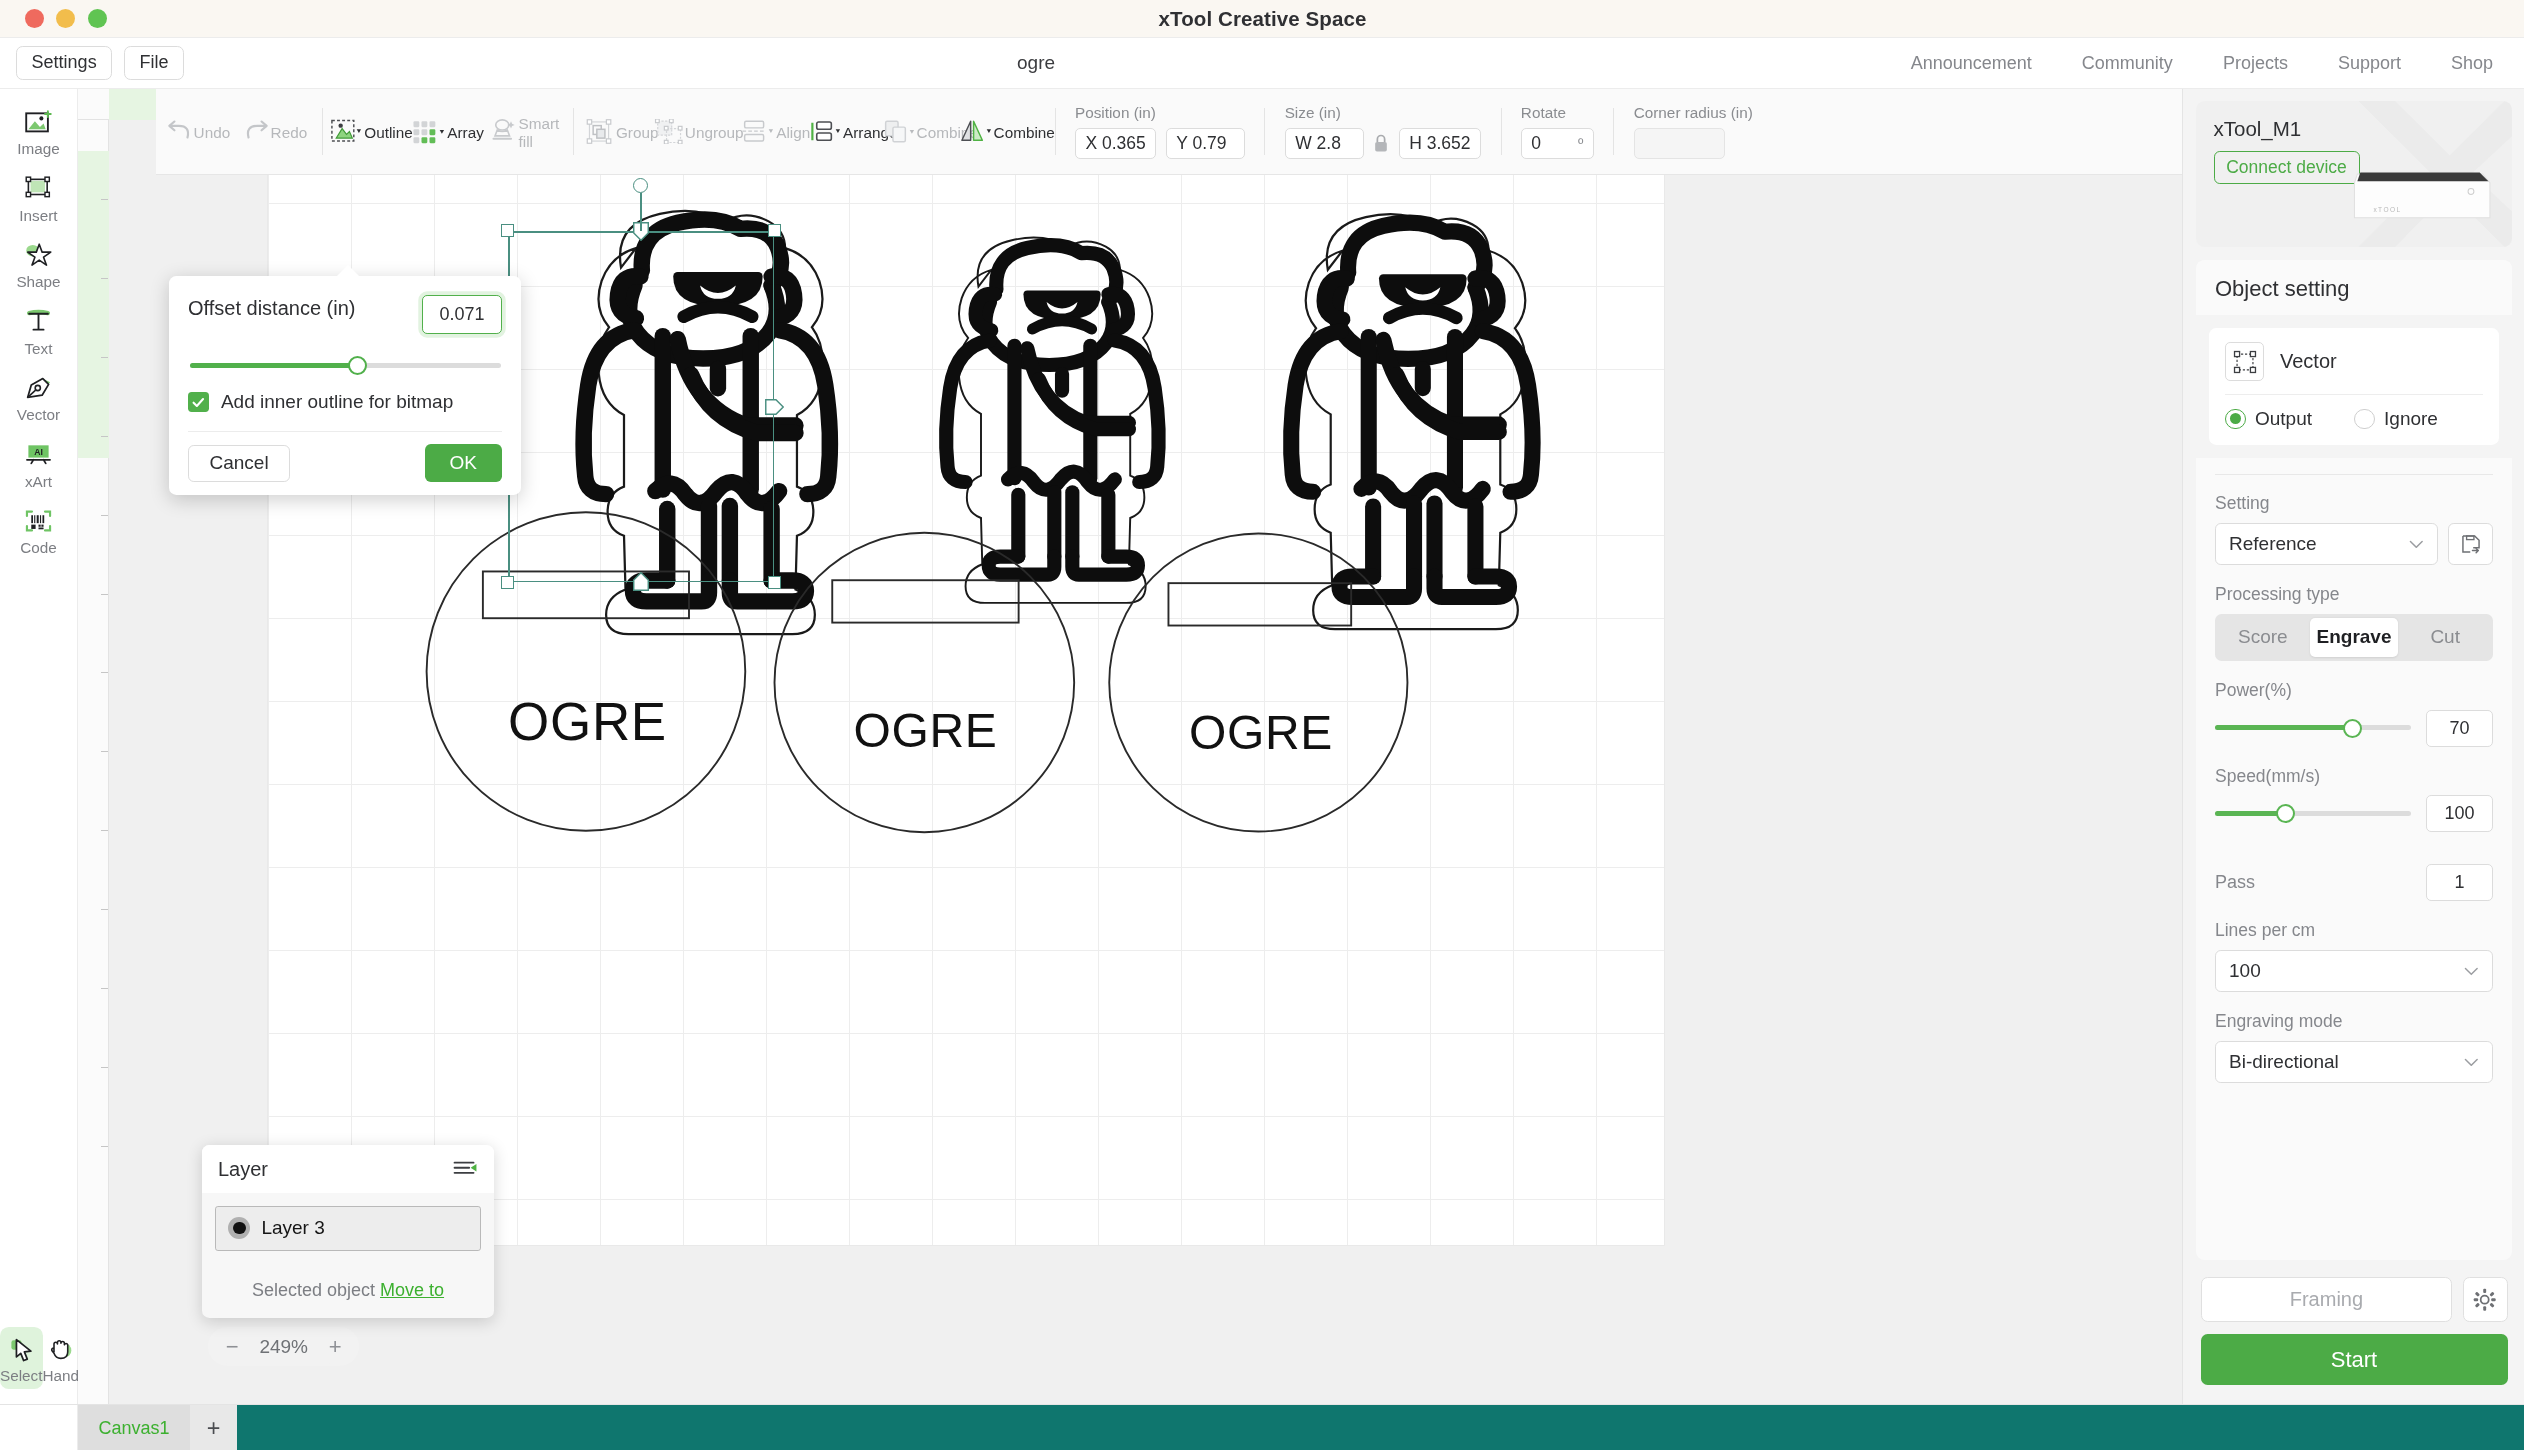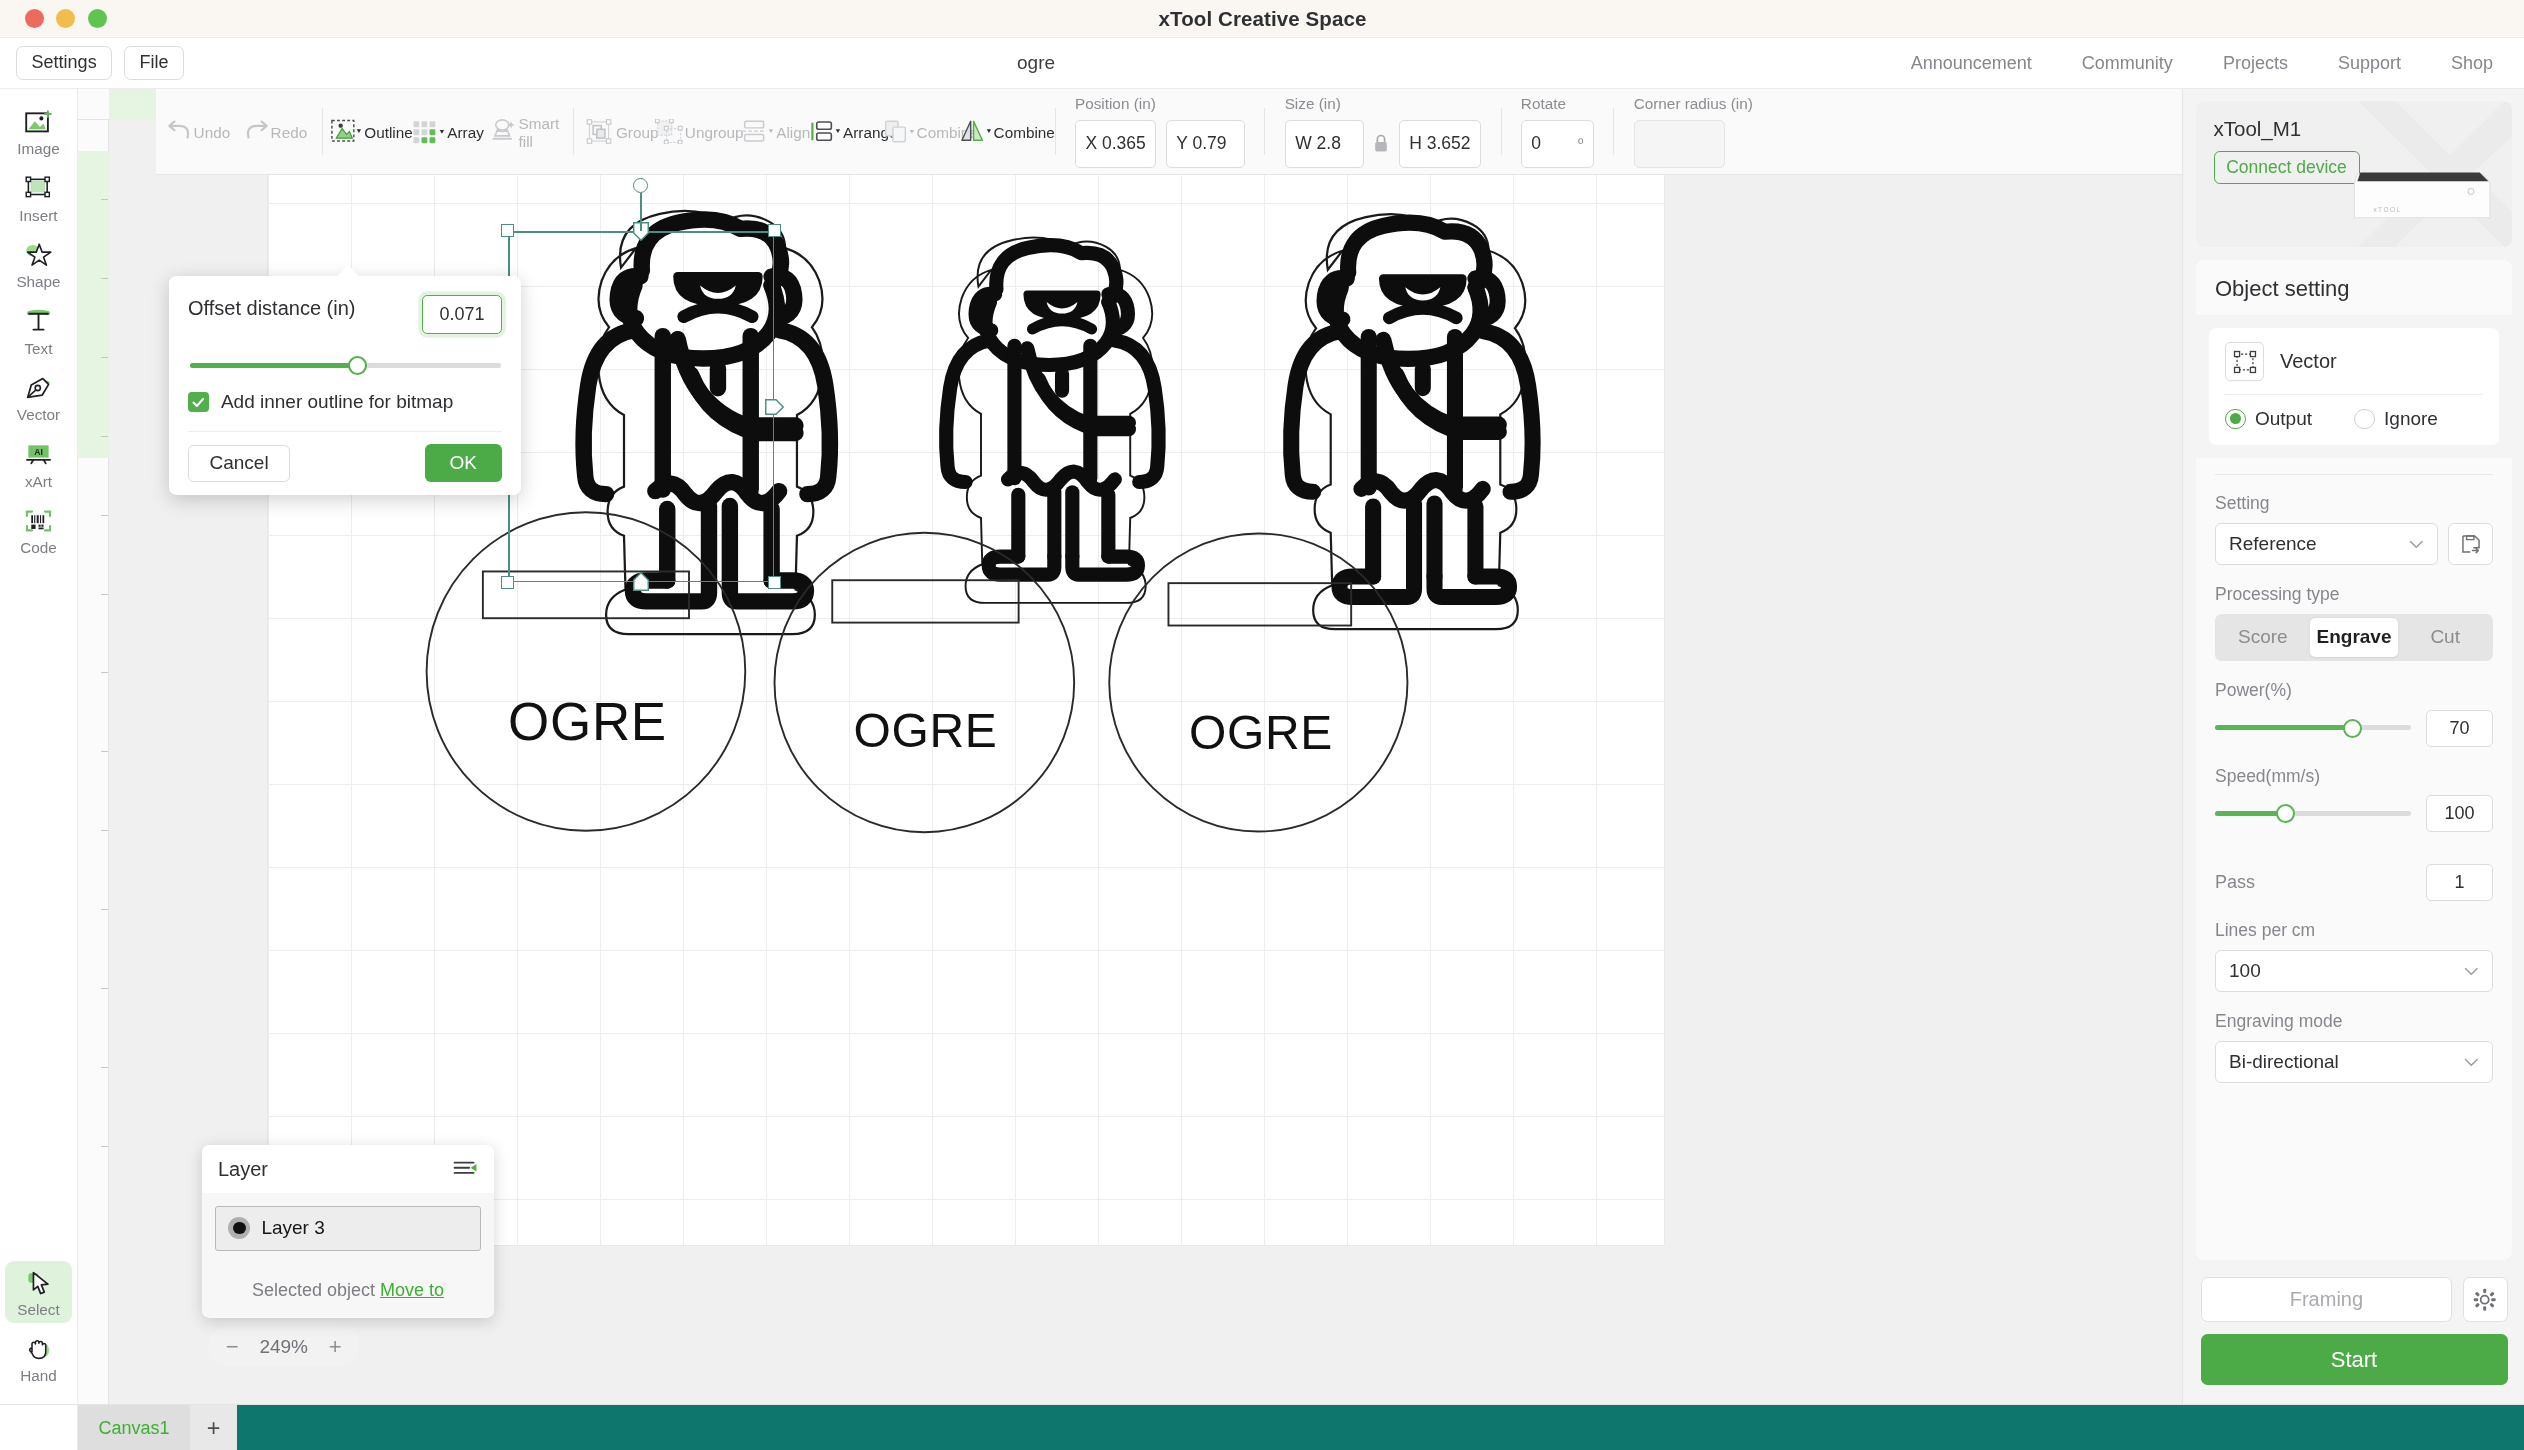--- a/index.html
+++ b/index.html
@@ -59,21 +59,21 @@
   }
   .tool {
     width: 67px; display: flex; flex-direction: column; align-items: center;
     padding: 5.8px 0 4.4px 0; margin-bottom: 4.4px; border-radius: 8.8px; cursor: pointer;
   }
   .tool .glyph { width: 34px; height: 31px; display: flex; align-items: center; justify-content: center; }
   .tool .tlabel { font-size: 15.3px; color: #7c7e83; margin-top: 2.9px; }
   .tool.active { background: #dff3dc; }
   .bottom-tools {
     position: absolute; bottom: 10.2px; left: 0; right: 0;
-    display: flex; flex-direction: column; align-items: center;
+    display: flex; flex-direction: row; align-items: center;
   }
 
   
   .canvas-wrap { flex: 1 1 auto; position: relative; background: #f0f0f0; min-width: 0; overflow: hidden; }
   .ruler-h {
     position: absolute; top: 0; left: 0; right: 0; height: 31px;
     background: #fbfbfb; border-bottom: 0.7px solid #e3e3e3; z-index: 6;
   }
   .ruler-v {
     position: absolute; top: 31px; left: 0; width: 31px; bottom: 0;
@@ -174,21 +174,21 @@
     justify-content: center; cursor: pointer; position: relative; height: 100%;
   }
   .ribbon-item .glyph { height: 37px; display: flex; align-items: center; justify-content: center; }
   .ribbon-item .rlab { font-size: 15.3px; color: #2f3033; margin-top: 2.2px; }
   .ribbon-item.disabled .rlab { color: #b6b8bb; }
   .field-block { padding: 0 13px; display: flex; flex-direction: column; justify-content: center; height: 100%; }
   .field-label { font-size: 15.3px; color: #8a8c90; margin-bottom: 6.6px; }
   .field-row { display: flex; align-items: center; gap: 9.5px; }
   .fld {
     border: 0.7px solid #dcdcdc; border-radius: 5.1px; background: #fff;
-    height: 48px; min-width: 79px; display: flex; align-items: center;
+    height: 31px; min-width: 79px; display: flex; align-items: center;
     padding: 0 9.5px; font-size: 17.5px; color: #2f3033; gap: 4.4px;
   }
   .fld.empty { background: #f5f5f5; border-color: #e4e4e4; min-width: 91px; }
   .fld.rot { min-width: 73px; justify-content: space-between; }
   .lock-ico { width: 16px; height: 19px; }
 
   
   .layer-panel {
     position: absolute; left: 124px; bottom: 86px; width: 292px;
     background: #f7f7f7; border-radius: 7.3px;

